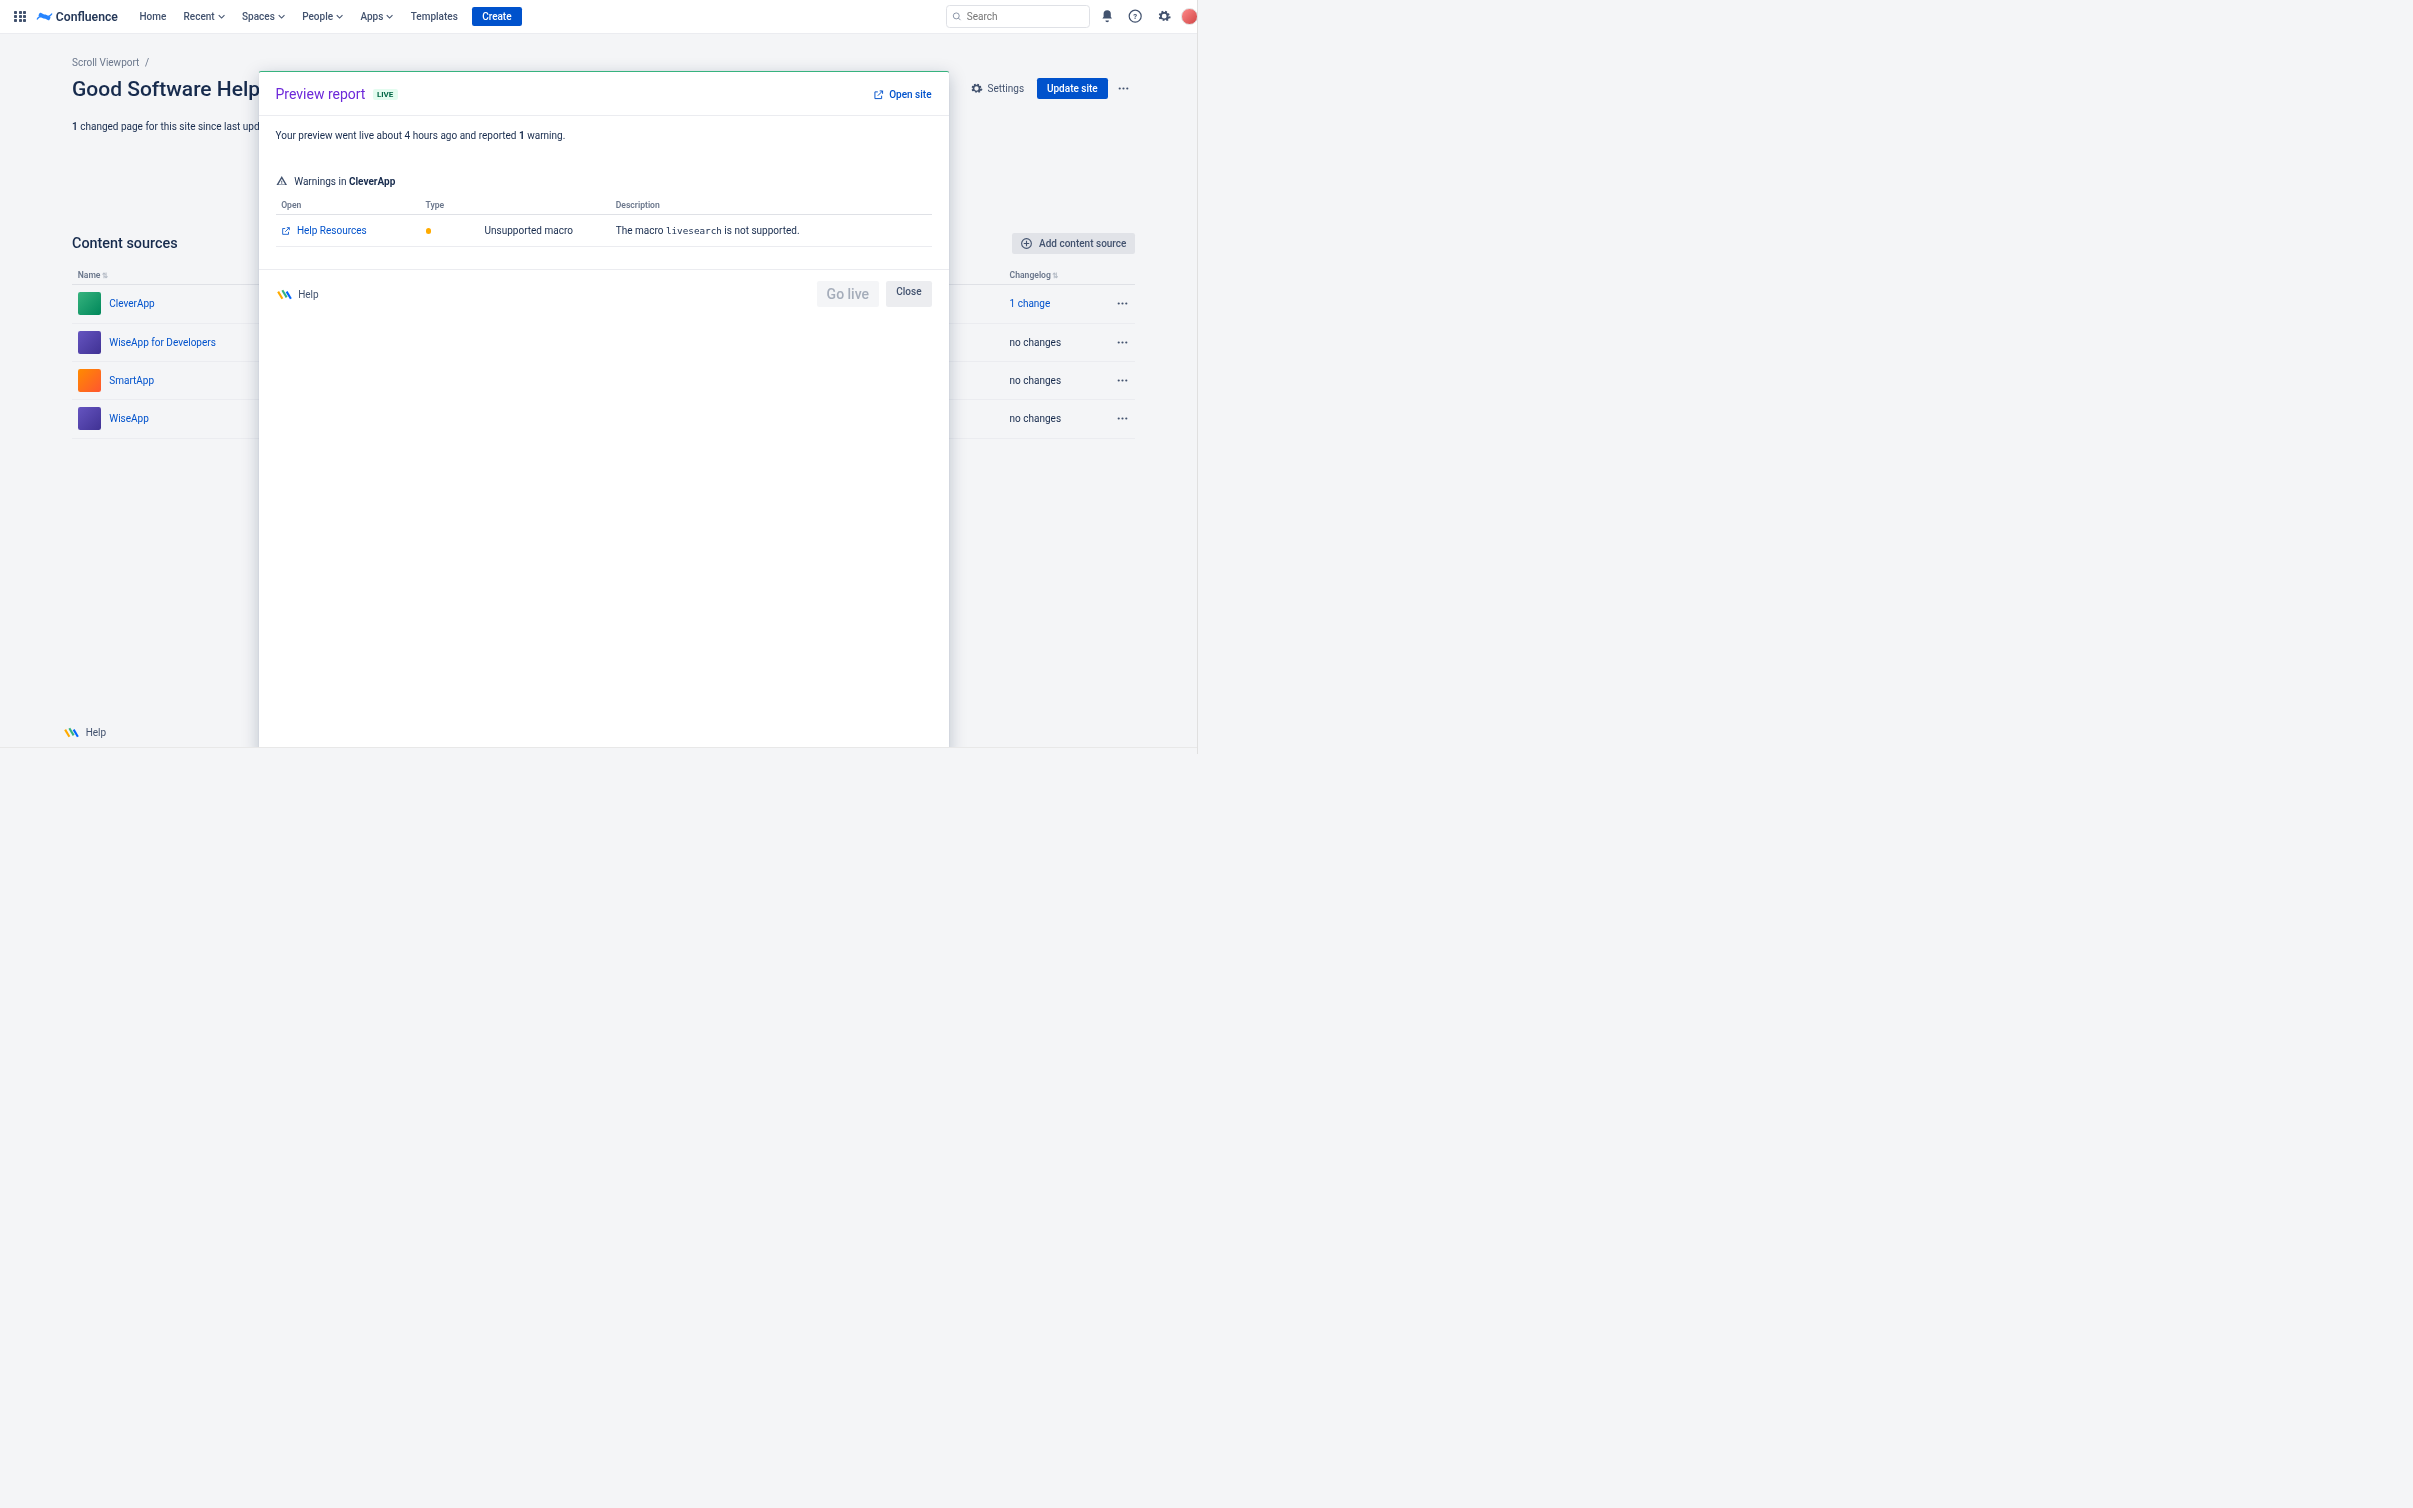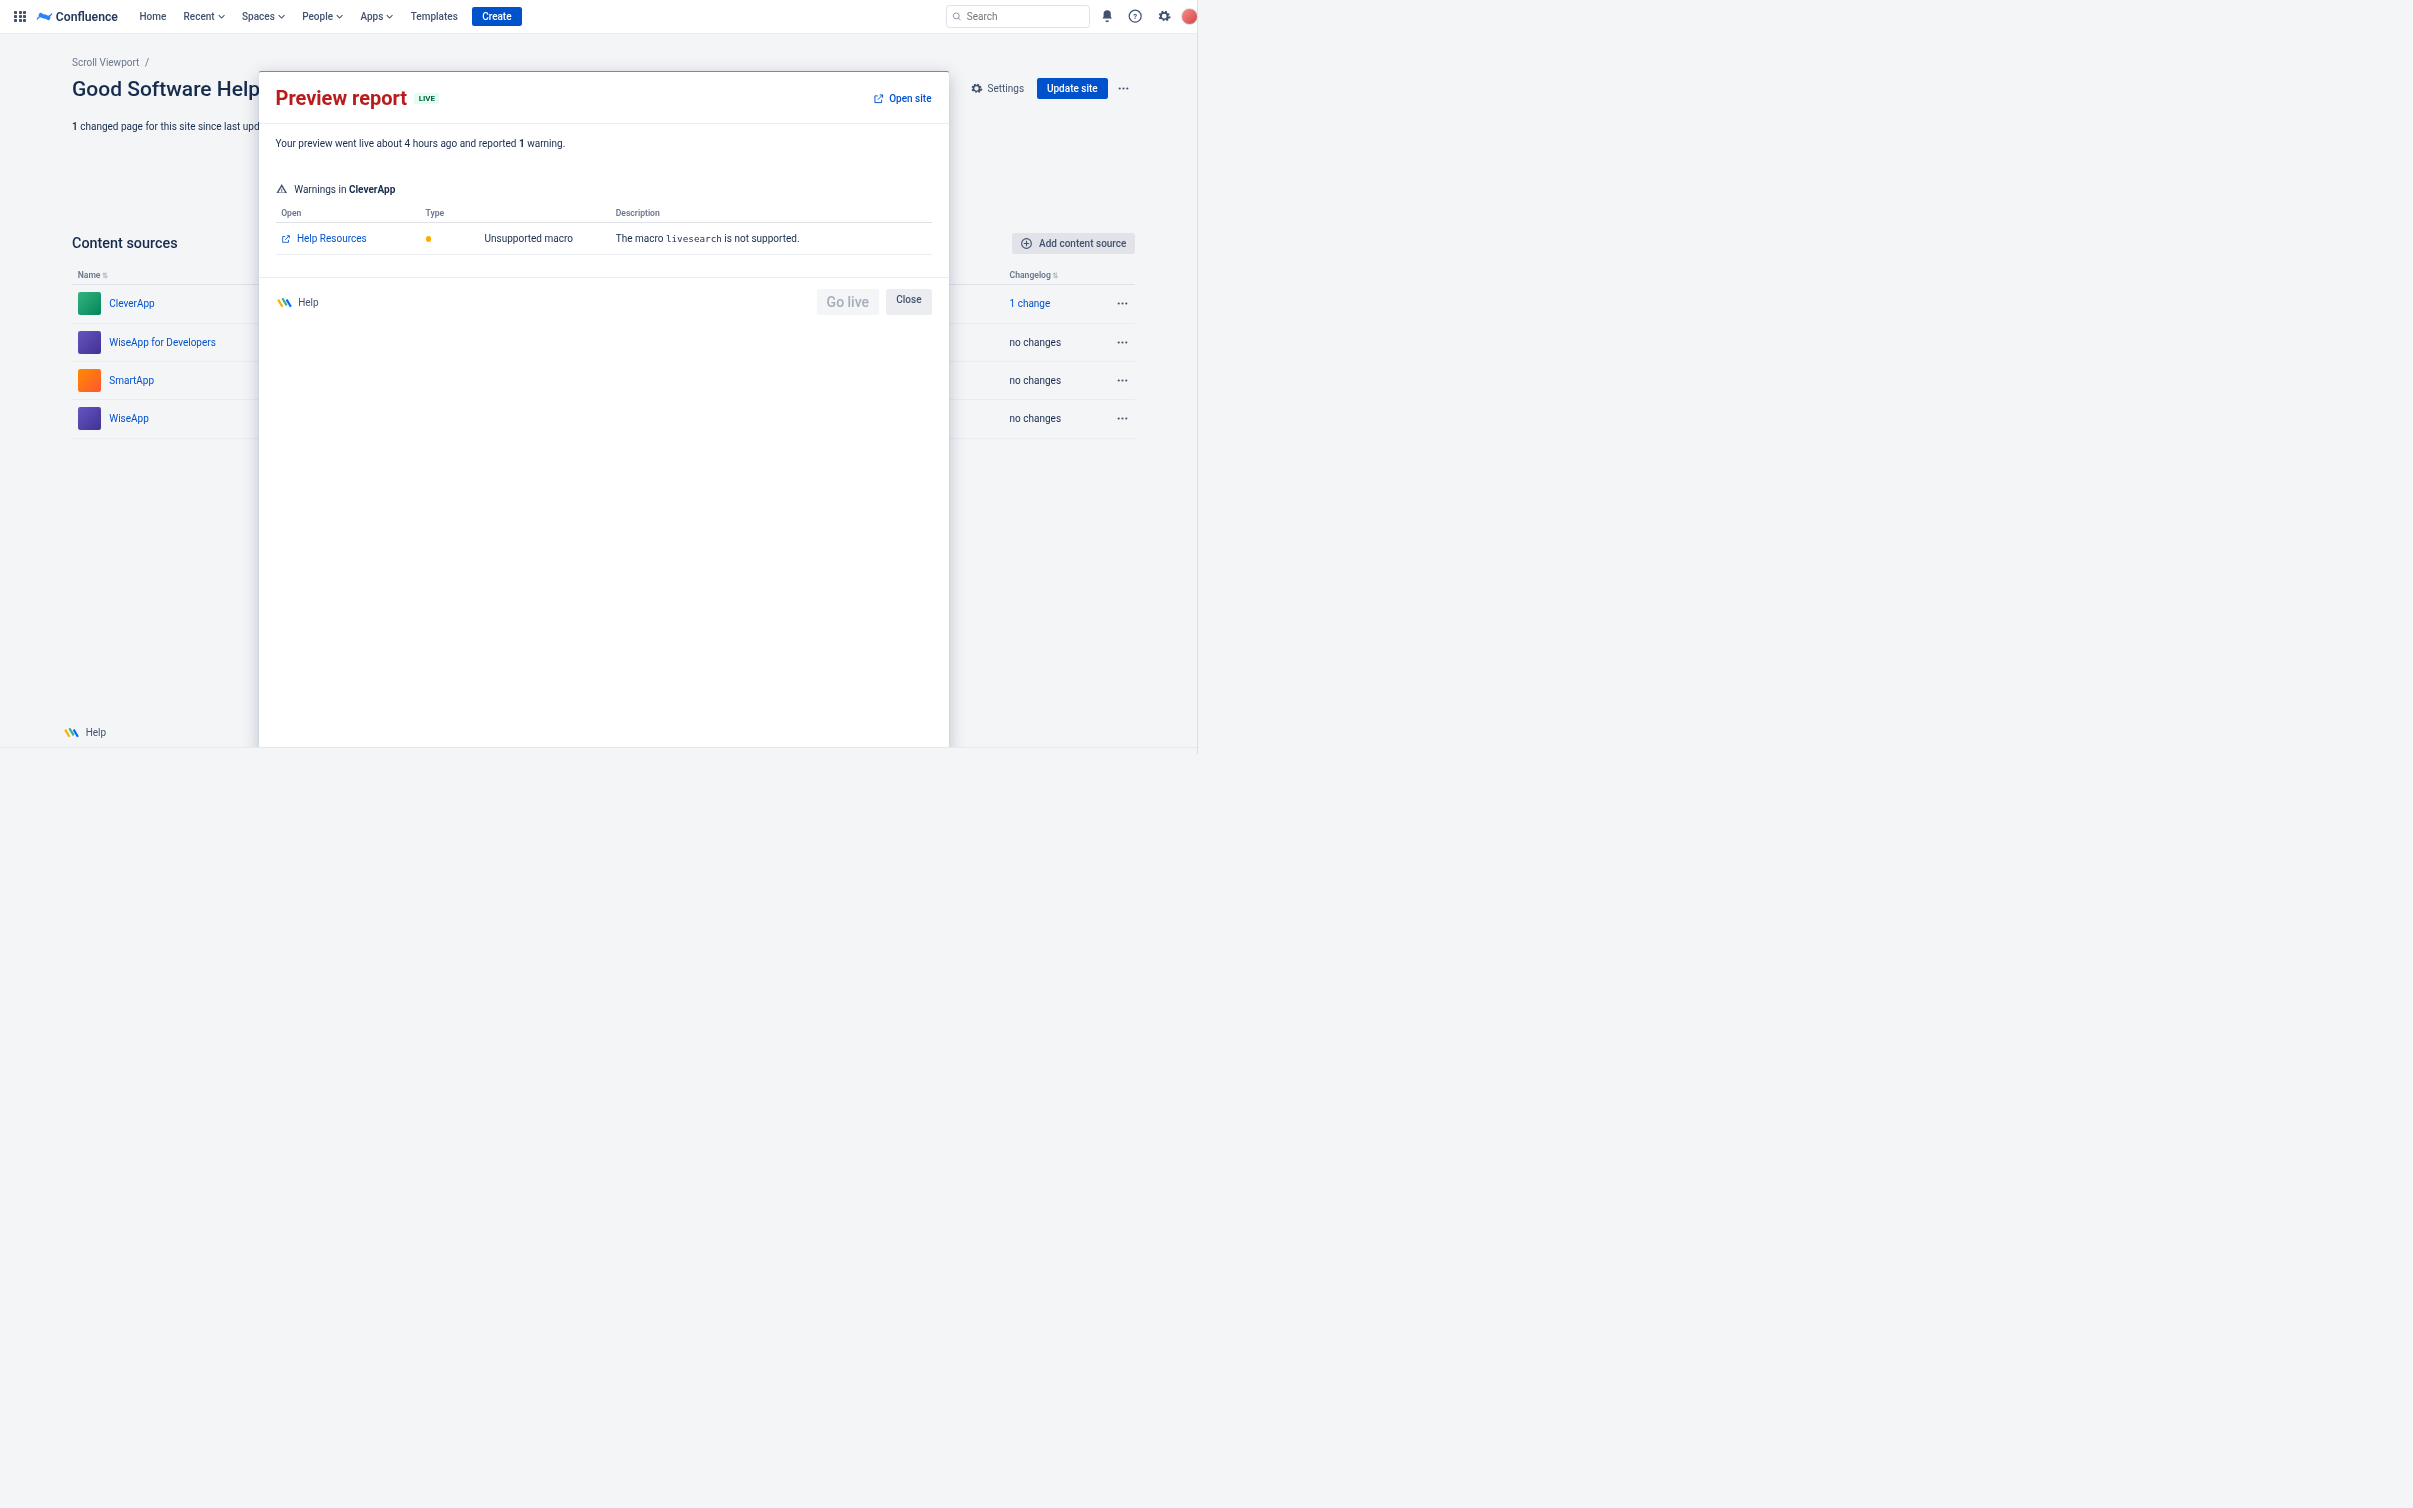--- a/index.html
+++ b/index.html
@@ -294,23 +294,23 @@
   border-radius: 2.2px;
   border-top: 1.4px solid #36b37e;
   box-shadow: 0 5.7px 17px rgba(9,30,66,0.25), 0 0 0.7px rgba(9,30,66,0.3);
   pointer-events: auto;
 }
 .modal-header {
   padding: 14.4px 17px 13px;
   display:flex;align-items:center;
 }
 .modal-title {
-  font-size: 20px;
-  font-weight: 700;
-  color: #b91c1c;
+  font-size: 14px;
+  font-weight: 400;
+  color: #6d28d9;
 }
 .lozenge-live {
   margin-left: 7.2px;
   background: #e3fcef;
   color: #006644;
   font-size: 8px;
   font-weight: 700;
   padding: 1.4px 4.3px;
   border-radius: 2.2px;
   text-transform: uppercase;

